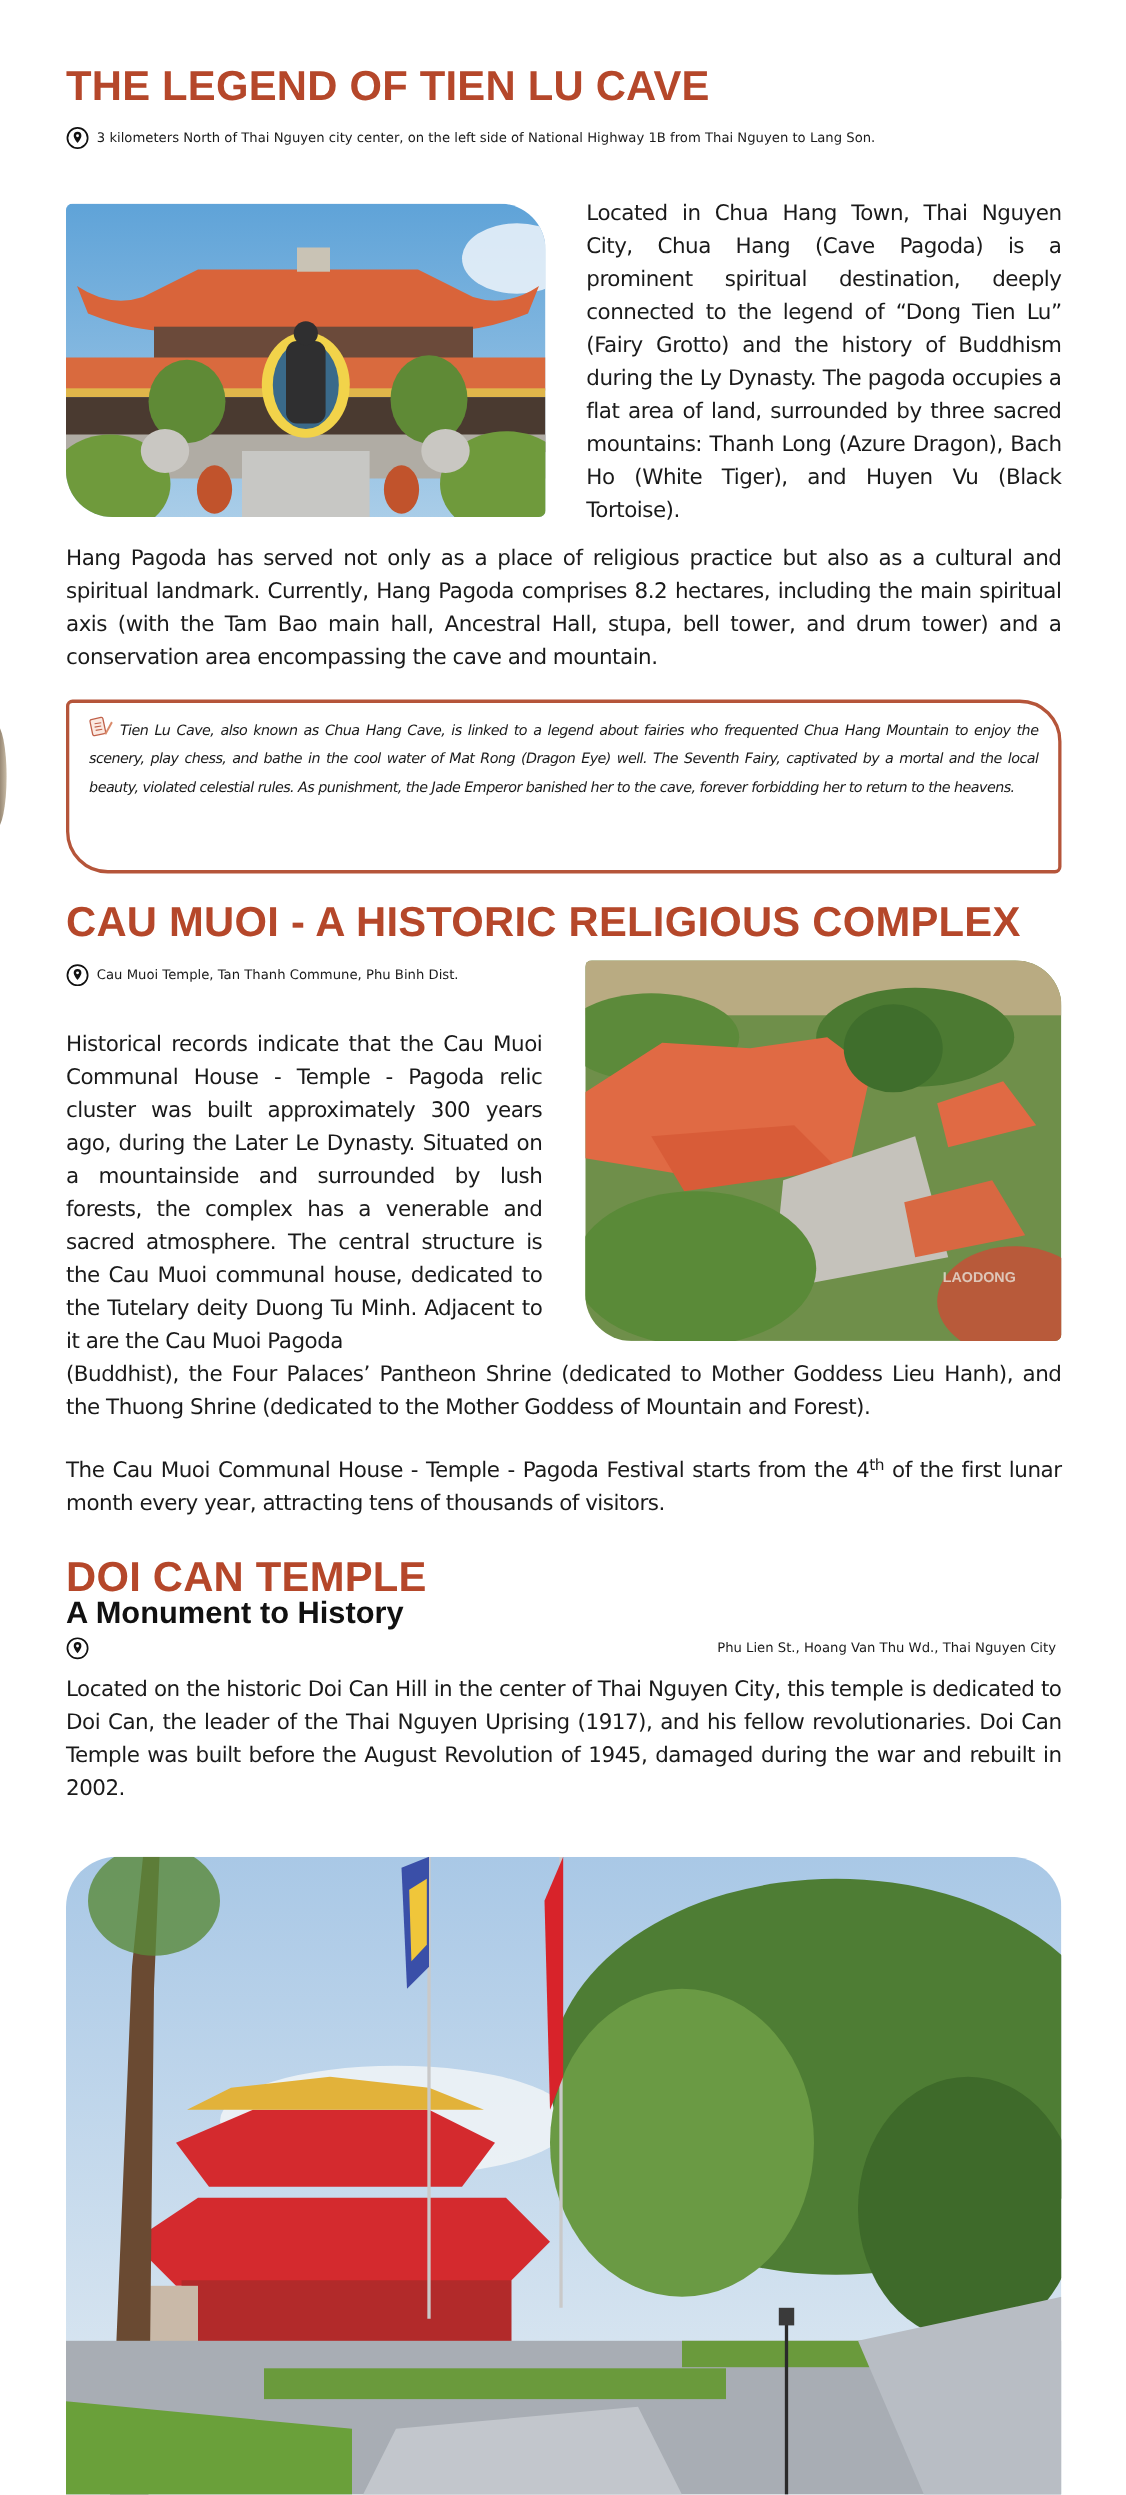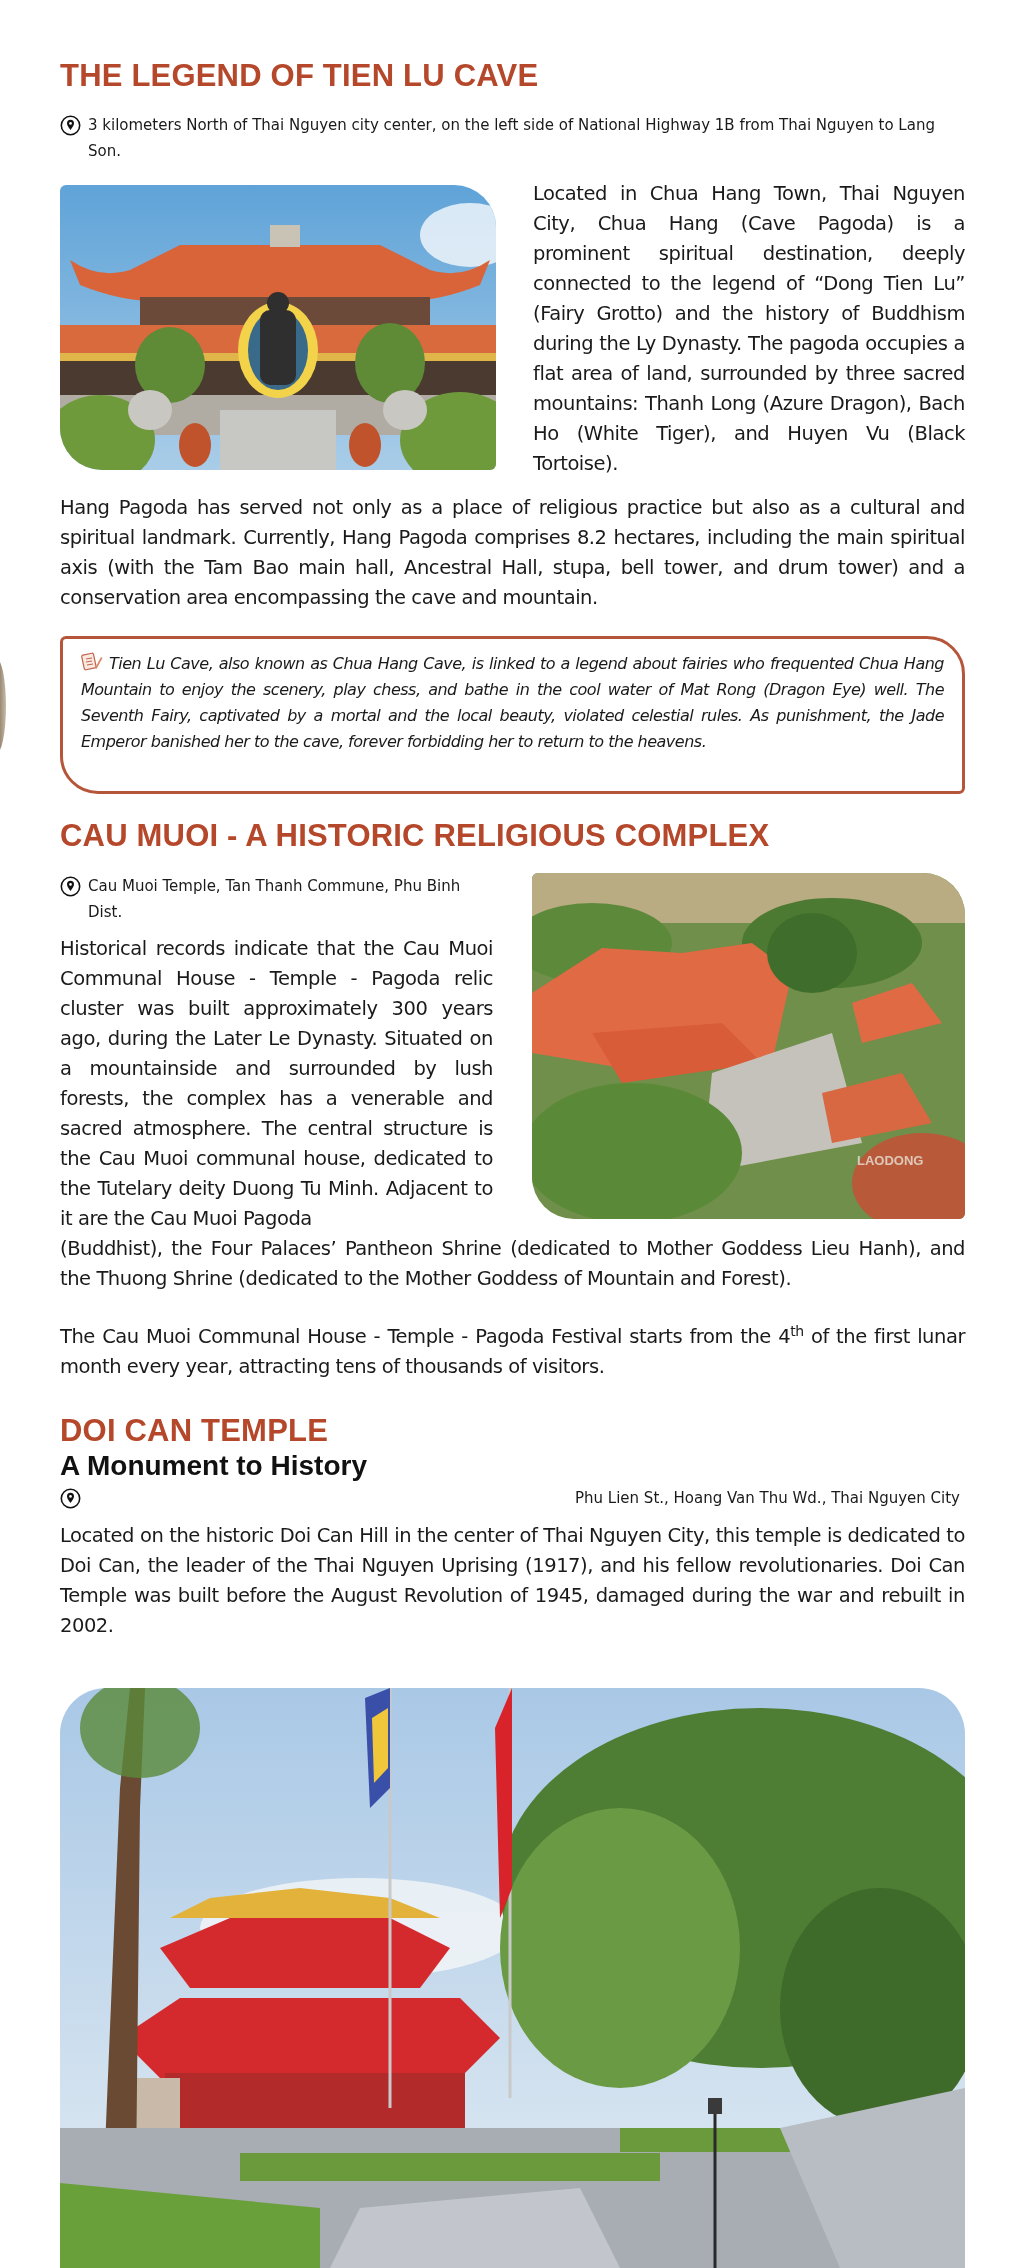--- a/index.html
+++ b/index.html
@@ -2,30 +2,30 @@
 <html><head>
 <meta charset="utf-8">
 <style>
   * { box-sizing: border-box; margin: 0; padding: 0; }
   html, body { width: 1024px; height: 2268px; background: #ffffff; overflow: hidden; }
   body { position: relative; font-family: "DejaVu Sans", sans-serif; color: #1a1a1a; }
 
   .heading {
     position: absolute; left: 60px;
     font-family: "Liberation Sans", sans-serif; font-weight: 700;
-    color: #b5472a; font-size: 31px; letter-spacing: 0.2px; white-space: nowrap;
+    color: #b5472a; font-size: 38px; letter-spacing: 0.2px; white-space: nowrap;
   }
   .subheading {
     position: absolute; left: 60px;
     font-family: "Liberation Sans", sans-serif; font-weight: 700;
     color: #111; font-size: 28px;
   }
   .loc {
     position: absolute; left: 60px;
-    font-family: "DejaVu Sans", sans-serif; font-size: 15px; line-height: 26px;
+    font-family: "DejaVu Sans", sans-serif; font-size: 12px; line-height: 26px;
     color: #1a1a1a; padding-left: 28px;
   }
   .loc .pin {
     position: absolute; left: 0; top: 3px; width: 21px; height: 21px;
   }
   .para {
     position: absolute;
     font-family: "DejaVu Sans", sans-serif; font-size: 19.5px; line-height: 30px;
     color: #1a1a1a; text-align: justify;
     letter-spacing: -0.45px;
@@ -37,21 +37,21 @@
   .photo svg { display: block; width: 100%; height: 100%; }
 
   .legend-box {
     position: absolute; left: 60px; top: 636px; width: 905px; height: 158px;
     border: 3px solid #b5553a;
     border-radius: 6px 38px 6px 38px;
     padding: 12px 18px 0 18px;
   }
   .legend-box .txt {
     font-family: "DejaVu Sans", sans-serif; font-style: italic;
-    font-size: 16px; line-height: 26px; color: #1a1a1a; text-align: justify;
+    font-size: 13px; line-height: 26px; color: #1a1a1a; text-align: justify;
     letter-spacing: -0.5px;
   }
   .legend-box .note-icon {
     display: inline-block; width: 22px; height: 20px; vertical-align: -3px; margin-right: 6px;
   }
   .edge-deco {
     position: absolute; left: -14px; top: 658px; width: 20px; height: 96px;
     border-radius: 0 50% 50% 0;
     background: linear-gradient(90deg, #5a4a3a, #8a7a66 60%, #c8bba6);
   }

